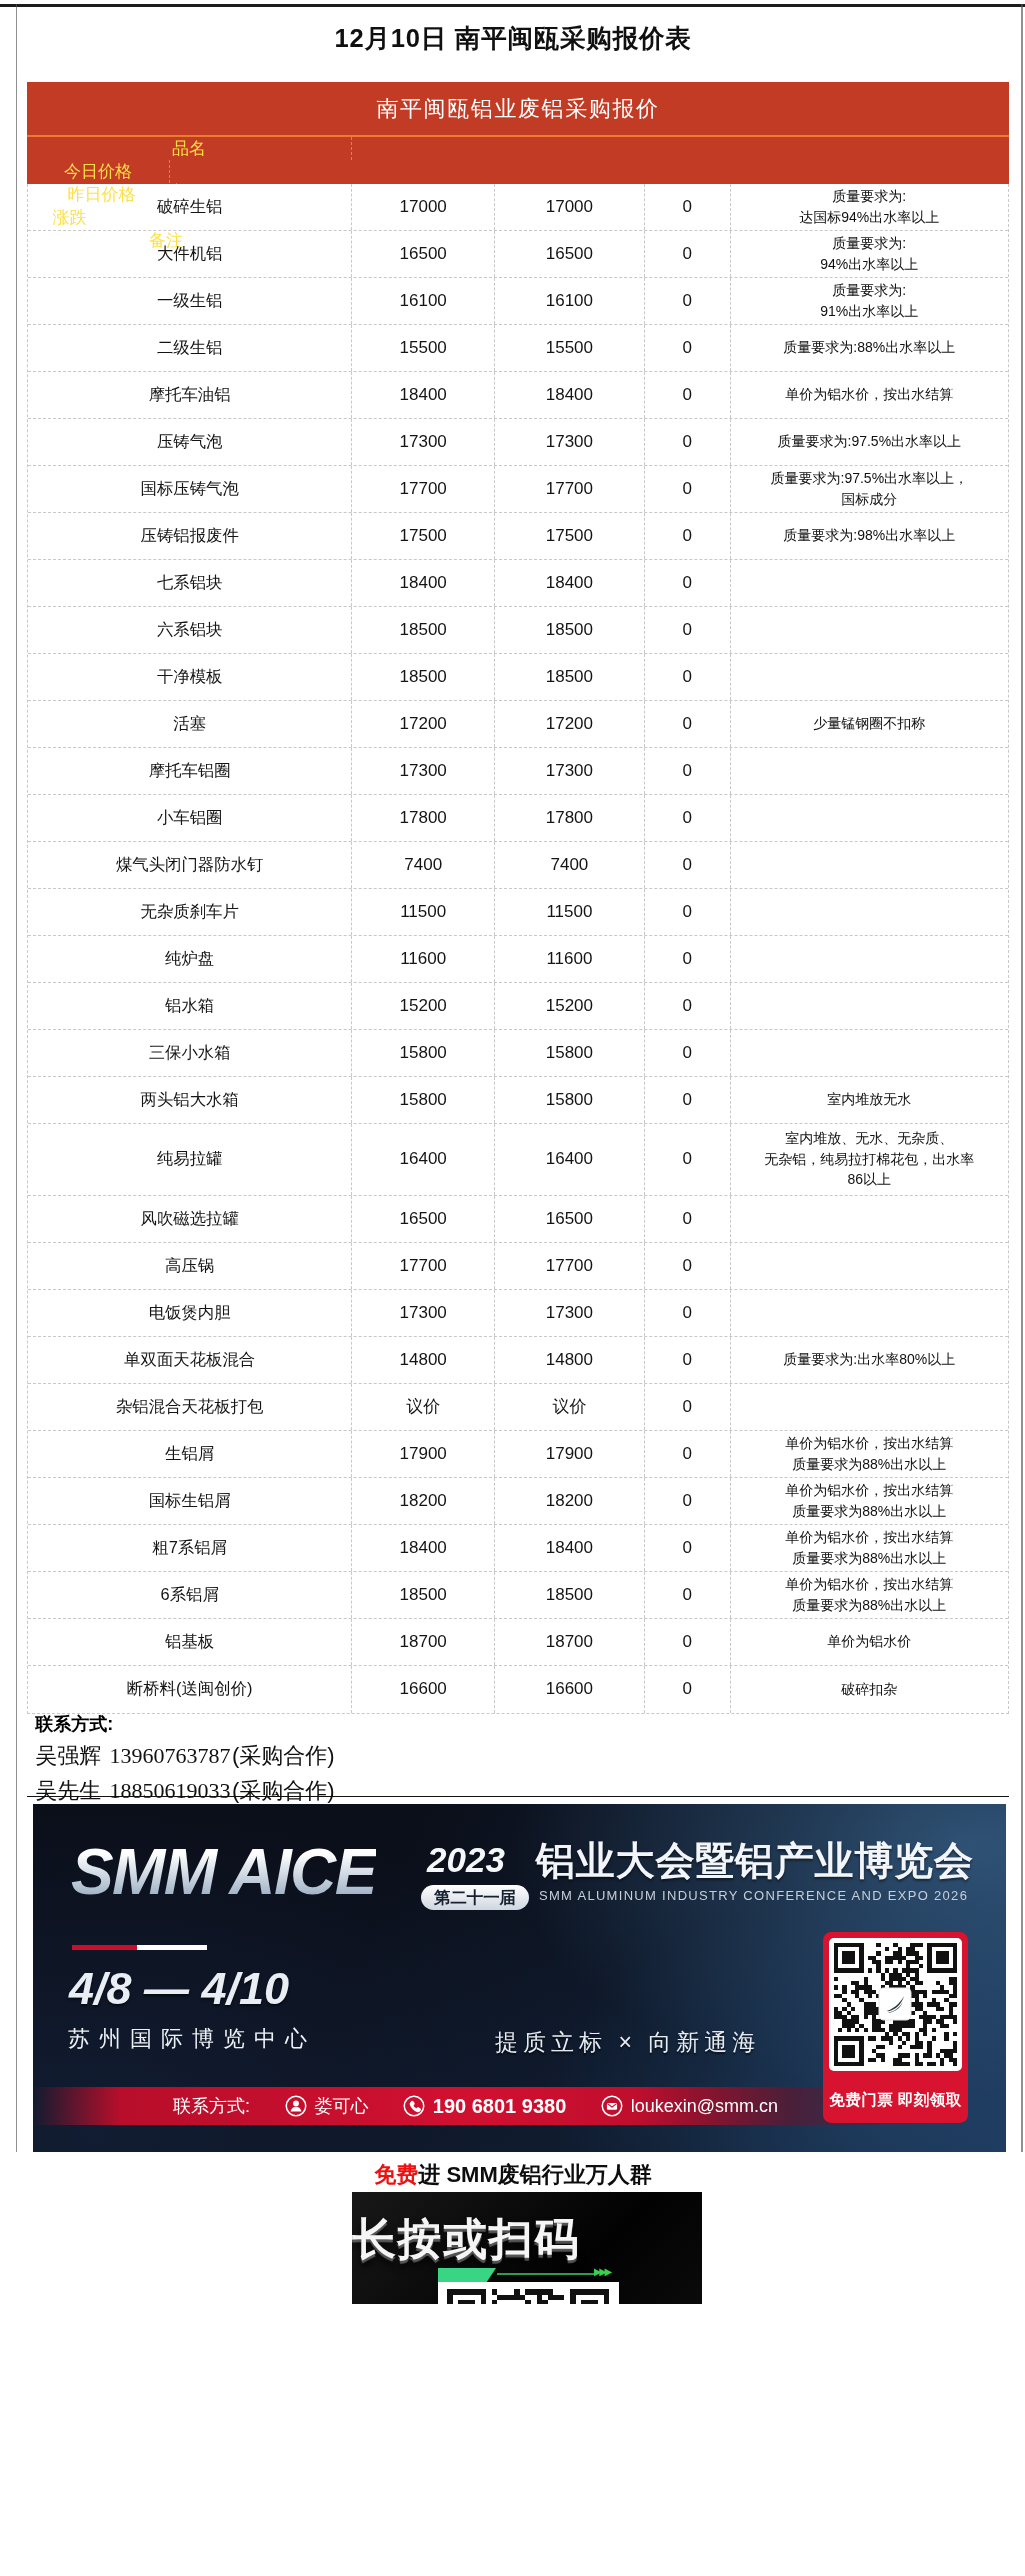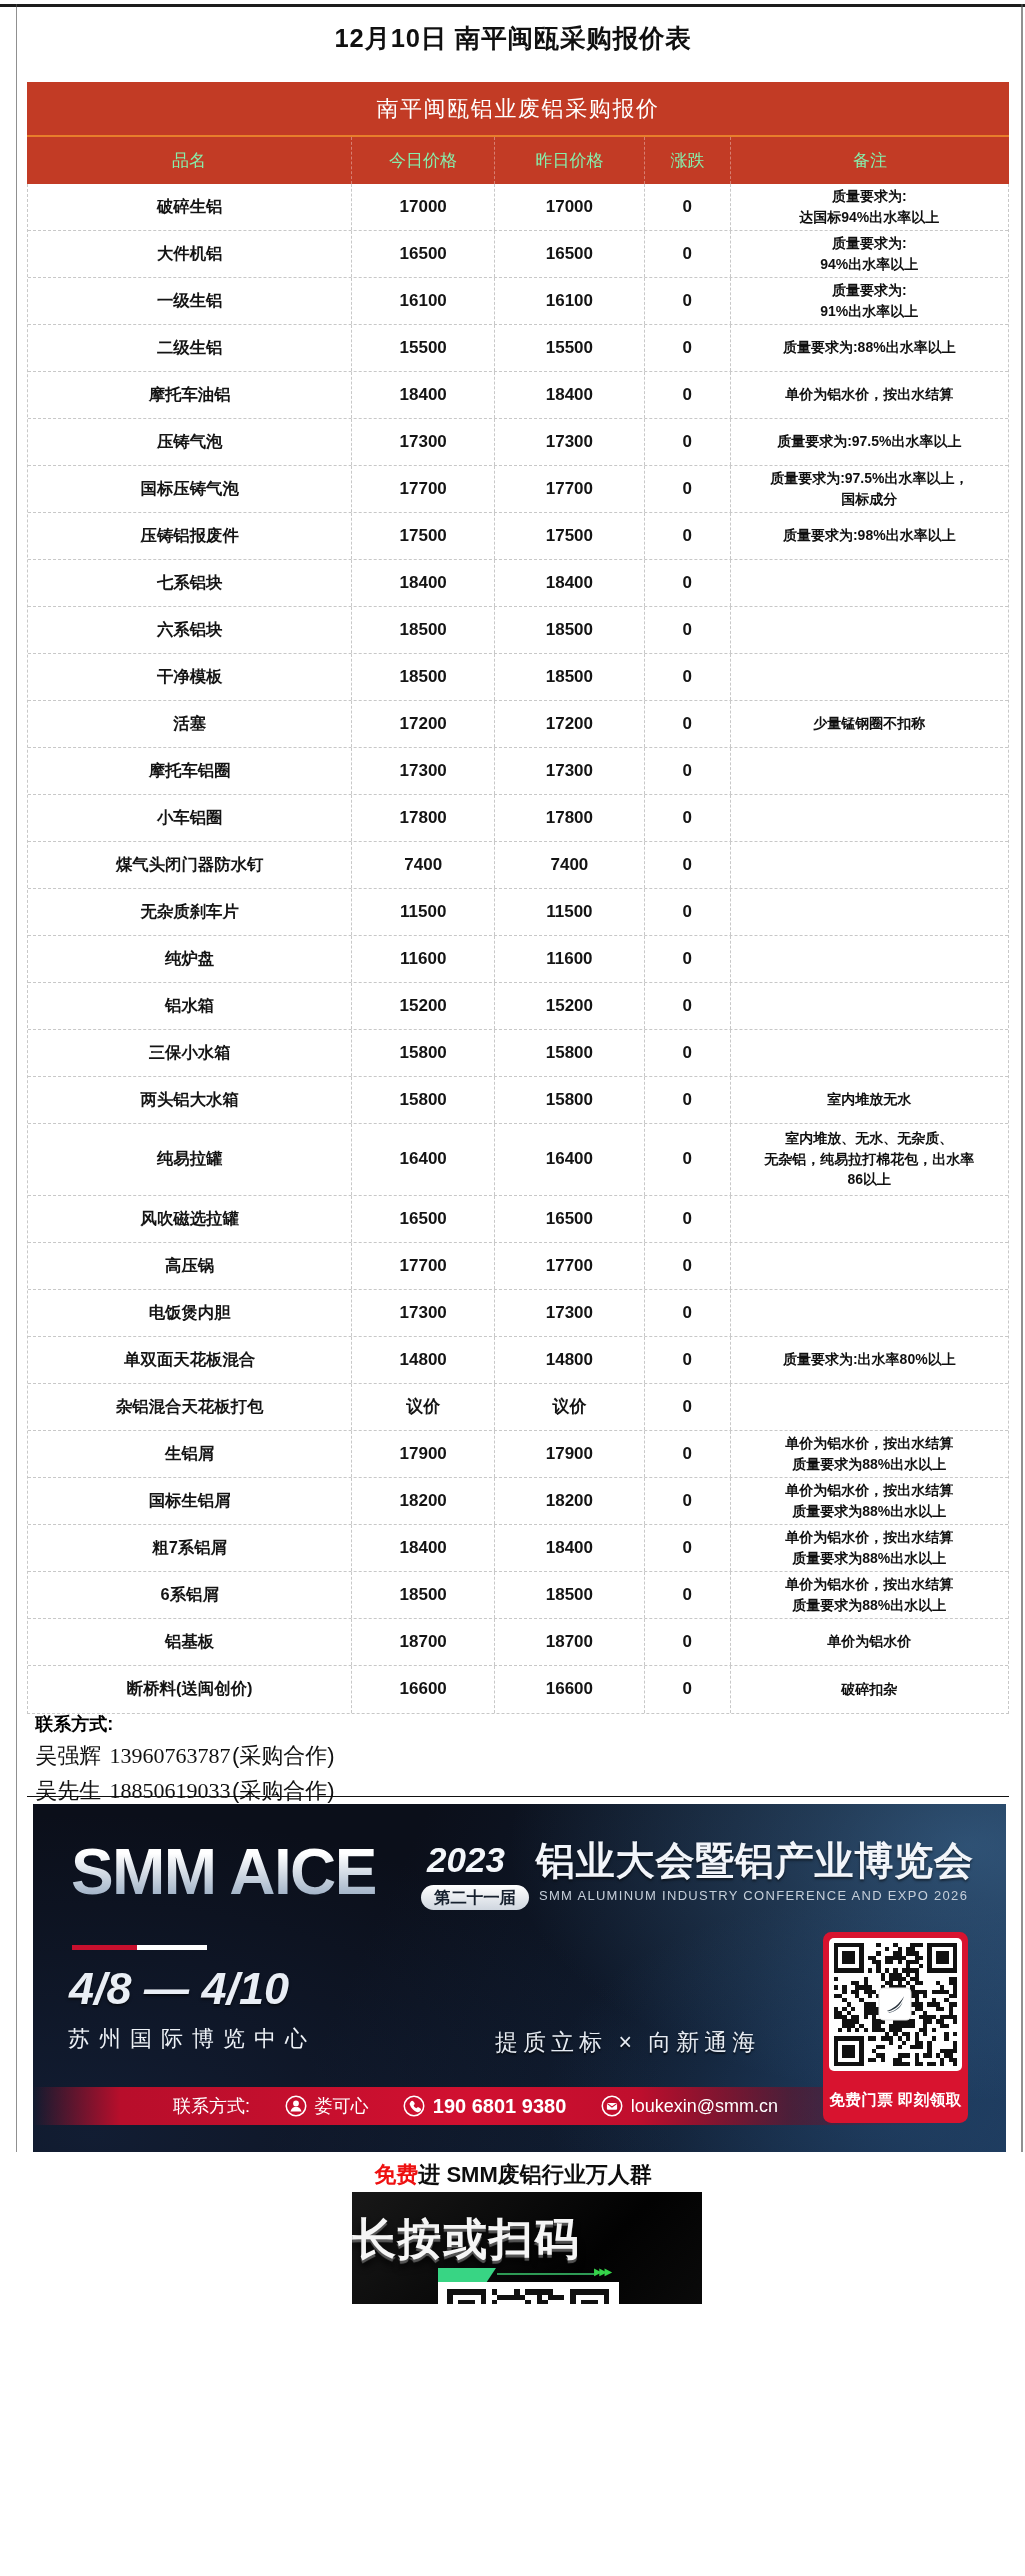--- a/index.html
+++ b/index.html
@@ -14,28 +14,28 @@
 
   
   .page-title { position:absolute; left:0; top:21.4px; width:1026px; text-align:center;
                 font-size:25.5px; font-weight:600; color:#101010; letter-spacing:0.8px; }
 
   
   .quote-table { position:absolute; left:27px; top:82px; width:982px; }
   .tbl-banner  { height:53px; background:#c23b25; color:#fff; display:flex; align-items:center; justify-content:center;
                  font-family:"Liberation Serif", serif; font-size:22px; letter-spacing:1.6px; }
   .tbl-orange  { height:1.6px; background:#e87e2b; }
-  .tbl-head    { display:flex; background:#c23b25; color:#86efac; height:47px; }
+  .tbl-head    { display:flex; background:#c23b25; color:#fde047; height:47px;flex-direction:column; }
   .tbl-head .hc{ display:flex; align-items:center; justify-content:center; font-size:17px;
                  border-right:0.8px dashed rgba(255,255,255,.35); }
   .tbl-head .hc:last-child { border-right:none; }
 
   .col0 { width:325px; } .col1 { width:143px; } .col2 { width:150px; } .col3 { width:86px; } .col4 { width:278px; }
 
-  .tbl-body { border-left:0.8px dashed #c8c8c8; border-right:0.8px dashed #c8c8c8; border-bottom:0.8px dashed #c8c8c8;font-weight:bold; }
+  .tbl-body { border-left:0.8px dashed #c8c8c8; border-right:0.8px dashed #c8c8c8; border-bottom:0.8px dashed #c8c8c8; }
   .t-row { display:flex; min-height:47px; border-bottom:0.8px dashed #c8c8c8; }
   .t-row:last-child { border-bottom:none; }
   .t-row:nth-child(21) { min-height:72px; }
   .t-row .c { display:flex; align-items:center; justify-content:center; text-align:center;
               border-right:0.8px dashed #c8c8c8; padding:2.5px 5px; }
   .t-row .c:last-child { border-right:none; }
   .c.name  { font-size:16.4px; }
   .c.price { font-size:17px; }
   .c.change{ font-size:17px; }
   .c.note  { font-size:14px; line-height:20.5px; white-space:pre-line; color:#101010; }
@@ -48,21 +48,21 @@
   .contact-line .serif { font-family:"Liberation Serif", serif; margin:0 1.6px 0 8.2px; }
 
   
   .smm-banner { position:absolute; left:33px; top:1804px; width:973px; height:348px; overflow:hidden;
     background:
       radial-gradient(739px 411px at 96% 12%, rgba(90,150,200,.38), transparent 62%),
       radial-gradient(575px 345px at 88% 85%, rgba(50,100,150,.33), transparent 60%),
       radial-gradient(904px 493px at 6% 95%, rgba(28,50,88,.4), transparent 65%),
       linear-gradient(115deg, #0b0f1a 35%, #101d31 70%, #1a3353 100%);
   }
-  .smm-logo { position:absolute; left:38px; top:31px; font-size:64px; font-weight:800; 
+  .smm-logo { position:absolute; left:38px; top:31px; font-size:64px; font-weight:800; font-style:italic;
               letter-spacing:-1.6px; background:linear-gradient(180deg,#ffffff 25%,#93a7bf 90%);
               -webkit-background-clip:text; background-clip:text; color:transparent; }
   .smm-year { position:absolute; left:394px; top:36px; font-size:35px; font-weight:800; font-style:italic; color:#f4f7fb; }
   .smm-badge { position:absolute; left:388px; top:81px; background:linear-gradient(180deg,#ffffff,#cfd6df);
                color:#16202e; font-size:16.4px; font-weight:bold; padding:1.6px 13px; border-radius:13px; }
   .smm-cn { position:absolute; left:503px; top:30px; font-size:39px; font-weight:bold; color:#f2f5fa; letter-spacing:0.8px;
             text-shadow:0 1.6px 2.5px rgba(0,0,0,.5); }
   .smm-en { position:absolute; left:506px; top:84px; font-size:13px; color:#c6cfda; letter-spacing:1.3px; }
   .smm-dash { position:absolute; left:39px; top:141px; width:135px; height:5px;
               background:linear-gradient(90deg,#c8102e 0 48%,#ffffff 48%); }

